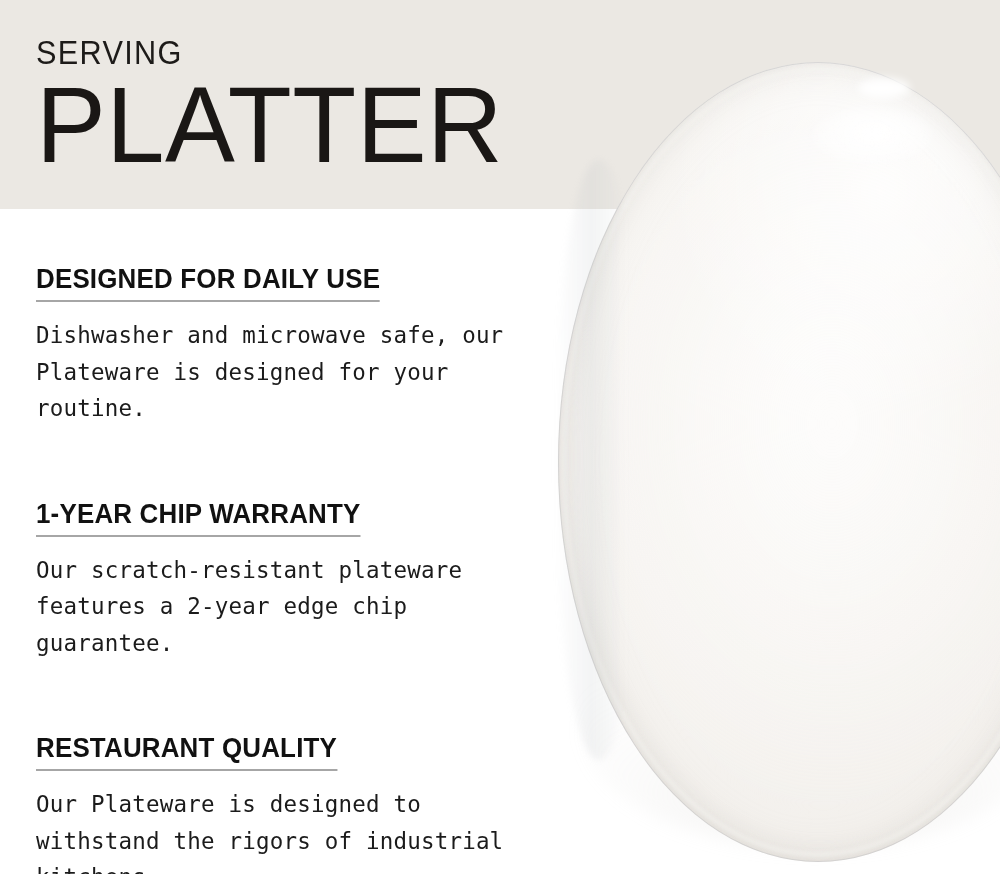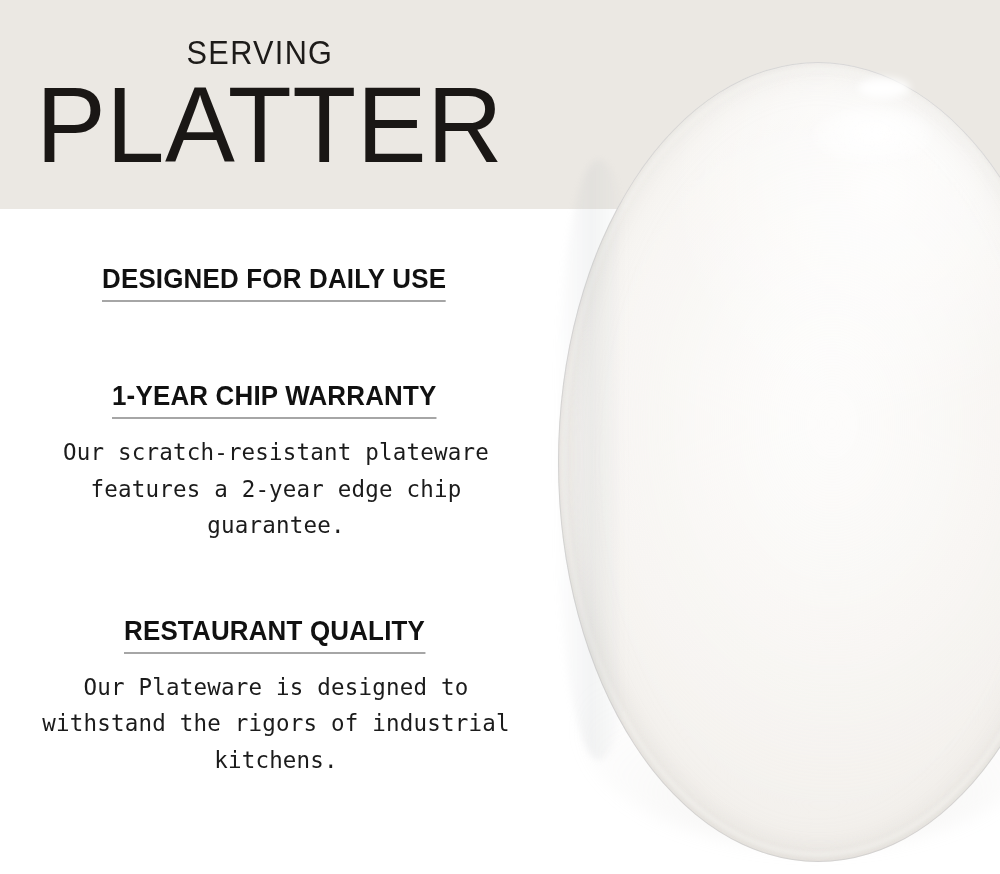--- a/index.html
+++ b/index.html
@@ -7,21 +7,20 @@
     padding: 0;
     background: #ffffff;
   }
   #page {
     position: relative;
     width: 1000px;
     height: 874px;
     overflow: hidden;
     background: #ffffff;
     font-family: "Liberation Sans", sans-serif;
-    text-align: center;
   }
 
   
   #header-band {
     position: absolute;
     left: 0;
     top: 0;
     width: 1000px;
     height: 209px;
     background: #ebe8e3;
@@ -232,20 +231,21 @@
 
   <div id="header-text">
     <div id="eyebrow">SERVING</div>
     <h1 id="main-title">PLATTER</h1>
   </div>
 
   <div id="features">
 
     <div class="feature-block">
       <div class="feature-heading">DESIGNED FOR DAILY USE</div>
+      <p class="feature-body">Dishwasher and microwave safe, our Plateware is designed for your routine.</p>
     </div>
 
     <div class="feature-block">
       <div class="feature-heading">1-YEAR CHIP WARRANTY</div>
       <p class="feature-body">Our scratch-resistant plateware features a 2-year edge chip guarantee.</p>
     </div>
 
     <div class="feature-block">
       <div class="feature-heading">RESTAURANT QUALITY</div>
       <p class="feature-body">Our Plateware is designed to withstand the rigors of industrial kitchens.</p>

